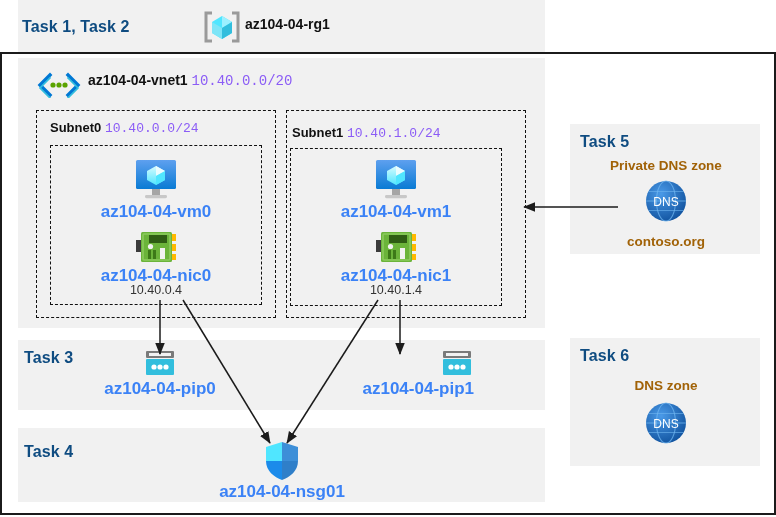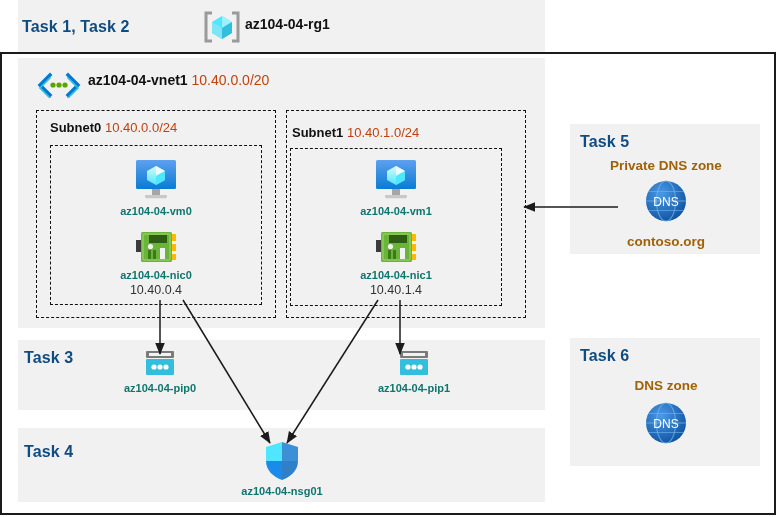--- a/index.html
+++ b/index.html
@@ -75,21 +75,21 @@
     box-sizing: border-box;
   }
   #vnet-title {
     position: absolute;
     left: 88px;
     top: 72px;
     font-size: 14px;
     white-space: nowrap;
   }
   .res-name { font-weight: bold; color: #111111; }
-  .res-cidr { font-weight: normal; color: #c2410c; }
+  .res-cidr { font-weight: normal; color: #8b5cf6; font-family: Liberation Mono, monospace; }
 
   
   .subnet {
     position: absolute;
     border: 1.6px dashed #111111;
     box-sizing: border-box;
     background: transparent;
   }
   .subnet-title {
     position: absolute;
@@ -102,23 +102,23 @@
     box-sizing: border-box;
   }
 
   
   .node {
     position: absolute;
     text-align: center;
     white-space: nowrap;
   }
   .node-label {
-    font-size: 11px;
+    font-size: 17px;
     font-weight: bold;
-    color: #0f766e;
+    color: #3b82f6;
     line-height: 15px;
   }
   .node-sub {
     font-size: 12.5px;
     font-weight: normal;
     color: #333333;
     line-height: 15px;
   }
   .node-title-big {
     font-size: 13.5px;
@@ -304,21 +304,21 @@
         <rect x="6" y="4" width="22" height="3" fill="#f2f2f2"></rect>
         <rect x="3" y="10" width="28" height="16" rx="1" fill="#32bedd"></rect>
         <circle cx="11" cy="18" r="2.6" fill="#ffffff"></circle>
         <circle cx="17" cy="18" r="2.6" fill="#ffffff"></circle>
         <circle cx="23" cy="18" r="2.6" fill="#ffffff"></circle>
       </svg>
     </span>
     <div class="node-label">az104-04-pip0</div>
   </div>
 
-  <div class="node" style="left:344px; top:349px; width:140px;">
+  <div class="node" style="left:334px; top:349px; width:140px;text-align:right;">
     <span class="icon-wrap">
       <svg width="34" height="30" viewBox="0 0 34 30">
         <rect x="3" y="2" width="28" height="7" rx="1" fill="#7a7a7a"></rect>
         <rect x="6" y="4" width="22" height="3" fill="#f2f2f2"></rect>
         <rect x="3" y="10" width="28" height="16" rx="1" fill="#32bedd"></rect>
         <circle cx="11" cy="18" r="2.6" fill="#ffffff"></circle>
         <circle cx="17" cy="18" r="2.6" fill="#ffffff"></circle>
         <circle cx="23" cy="18" r="2.6" fill="#ffffff"></circle>
       </svg>
     </span>

